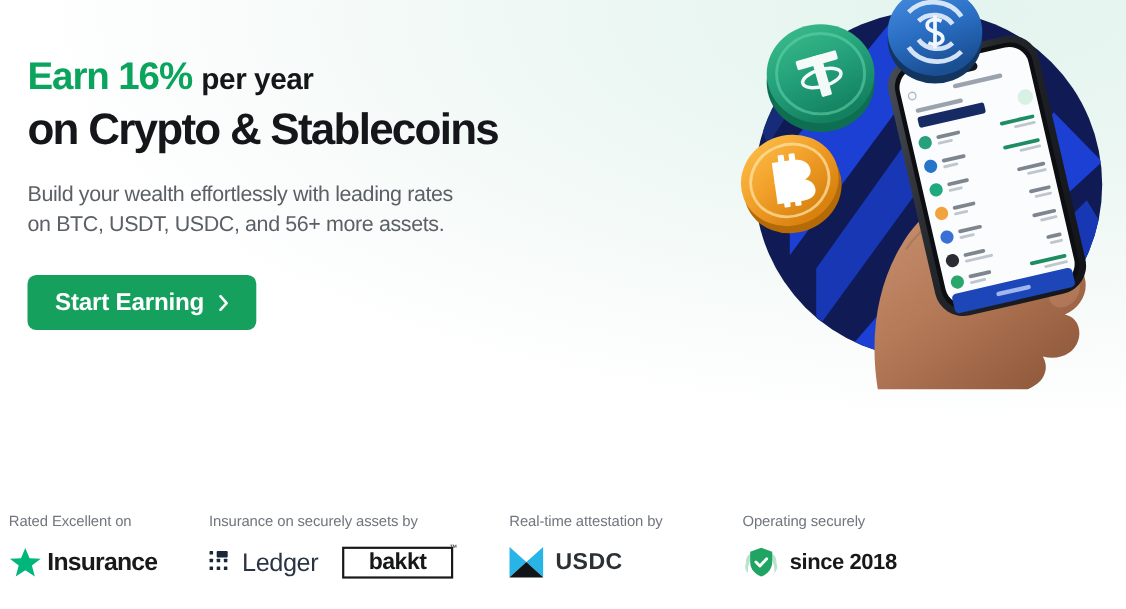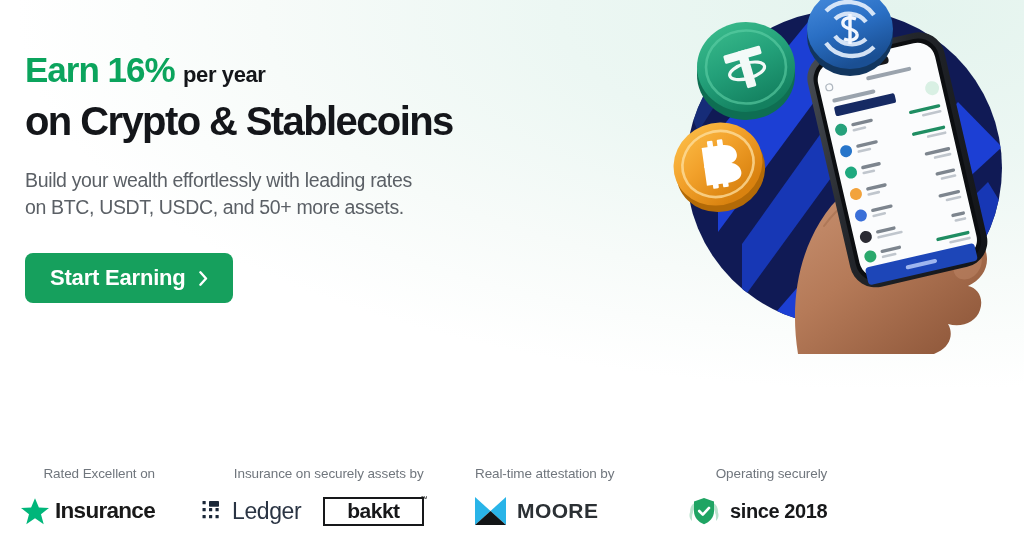--- a/index.html
+++ b/index.html
@@ -26,21 +26,21 @@
 
   .headline-1 {
     font-size: 33px;
     line-height: 40px;
     font-weight: bold;
     letter-spacing: -0.7px;
     color: #14161a;
     white-space: nowrap;
   }
   .headline-1 .accent { color: #0ba45d; font-size: 35px; letter-spacing: -1px; }
-  .headline-1 .tail { font-size: 22px; font-weight: bold; letter-spacing: -0.4px; }
+  .headline-1 .tail { font-size: 27px; font-weight: bold; letter-spacing: -0.4px; }
 
   .headline-2 {
     margin-top: 2px;
     font-size: 40px;
     line-height: 48px;
     font-weight: bold;
     letter-spacing: -1.6px;
     color: #14161a;
     white-space: nowrap;
   }
@@ -79,22 +79,22 @@
   .hero-art {
     position: absolute;
     left: 658px; top: -18px;
     width: 372px; height: 372px;
   }
   .hero-svg { display: block; width: 372px; height: 372px; }
 
   
   .trust-row {
     position: absolute;
-    left: 12px; top: 466px;
-    width: 816px; height: 78px; text-align: right;
+    left: 0; top: 466px;
+    width: 816px; height: 78px;
   }
   .trust-col { position: absolute; top: 0; }
   .trust-col.c0 { left: 8px; }
   .trust-col.c1 { left: 190px; }
   .trust-col.c2 { left: 463px; }
   .trust-col.c3 { left: 675px; }
 
   .trust-cap {
     font-size: 13.5px;
     color: #70767d;
@@ -119,21 +119,21 @@
 
     <div class="headline-1">
       <span class="accent">Earn 16%</span>
       <span class="tail">per year</span>
     </div>
 
     <div class="headline-2">on Crypto &amp; Stablecoins</div>
 
     <div class="subtitle">
       <span>Build your wealth effortlessly with leading rates</span>
-      <span>on BTC, USDT, USDC, and 50+ more assets.</span>
+      <span>on BTC, USDT, USDC, and 56+ more assets.</span>
     </div>
 
     <button class="cta">
       <span class="cta-label">Start Earning</span>
       <svg class="cta-chev" viewBox="0 0 9 15" aria-hidden="true">
         <path d="M1.4 1.3 L7 7.5 L1.4 13.7" fill="none" stroke="#ffffff" stroke-width="2.4" stroke-linecap="round" stroke-linejoin="round"></path>
       </svg>
     </button>
   </div>
 
@@ -355,21 +355,21 @@
 
     <div class="trust-col c2">
       <div class="trust-cap">Real-time attestation by</div>
       <div class="trust-logos">
         <a href="#" style="display:flex;align-items:center;gap:11px;text-decoration:none">
           <svg width="31" height="29" viewBox="0 0 31 29" aria-hidden="true">
             <polygon points="0,0 15.5,14 0,28" fill="#29b4e8"></polygon>
             <polygon points="31,0 15.5,14 31,28" fill="#29b4e8"></polygon>
             <polygon points="0,28 15.5,14 31,28" fill="#121517"></polygon>
           </svg>
-          <span style="font-size:21px;font-weight:bold;color:#2b3034;letter-spacing:0.4px;font-family:'Liberation Sans',sans-serif">MOORE</span>
+          <span style="font-size:21px;font-weight:bold;color:#2b3034;letter-spacing:0.4px;font-family:'Liberation Sans',sans-serif">USDC</span>
         </a>
       </div>
     </div>
 
     <div class="trust-col c3">
       <div class="trust-cap">Operating securely</div>
       <div class="trust-logos">
         <div style="display:flex;align-items:center;gap:9px">
           <svg width="34" height="30" viewBox="0 0 34 30" aria-hidden="true">
             <g fill="#b9e3cd">

